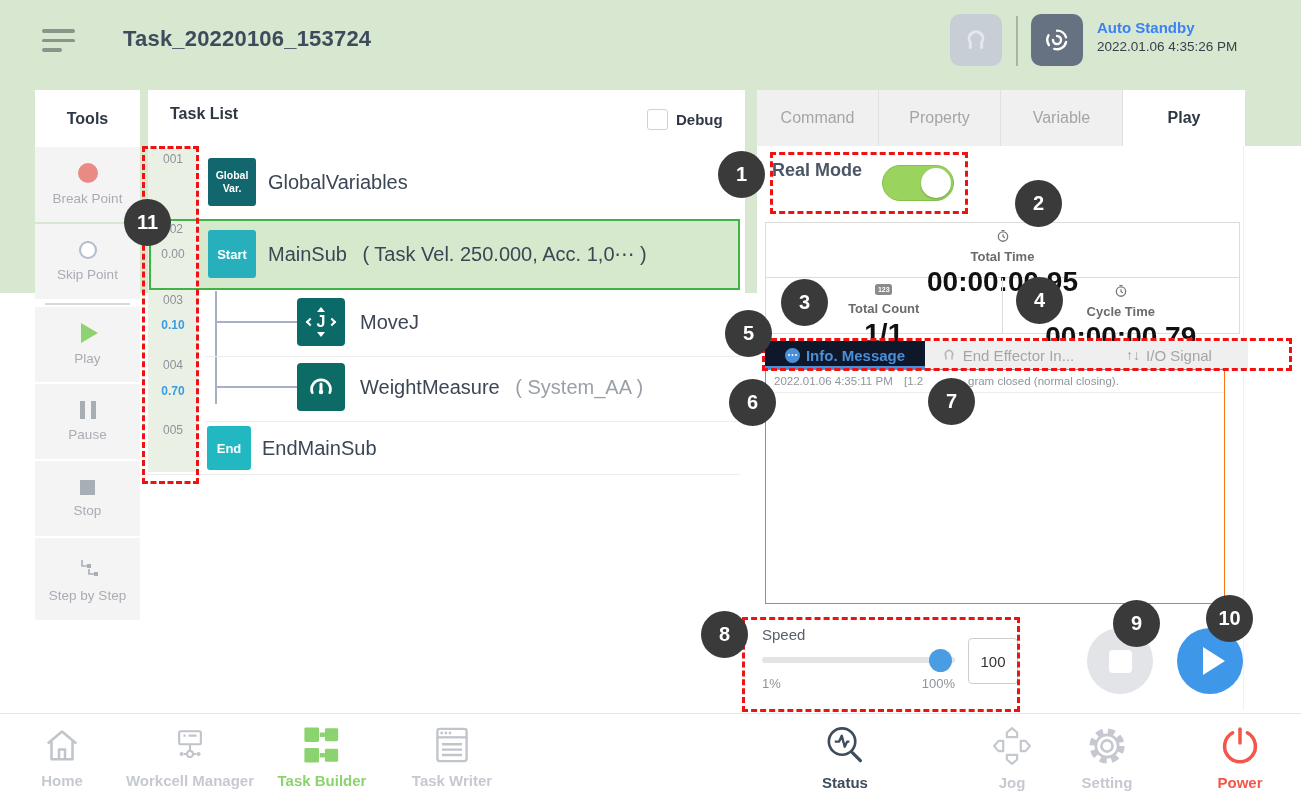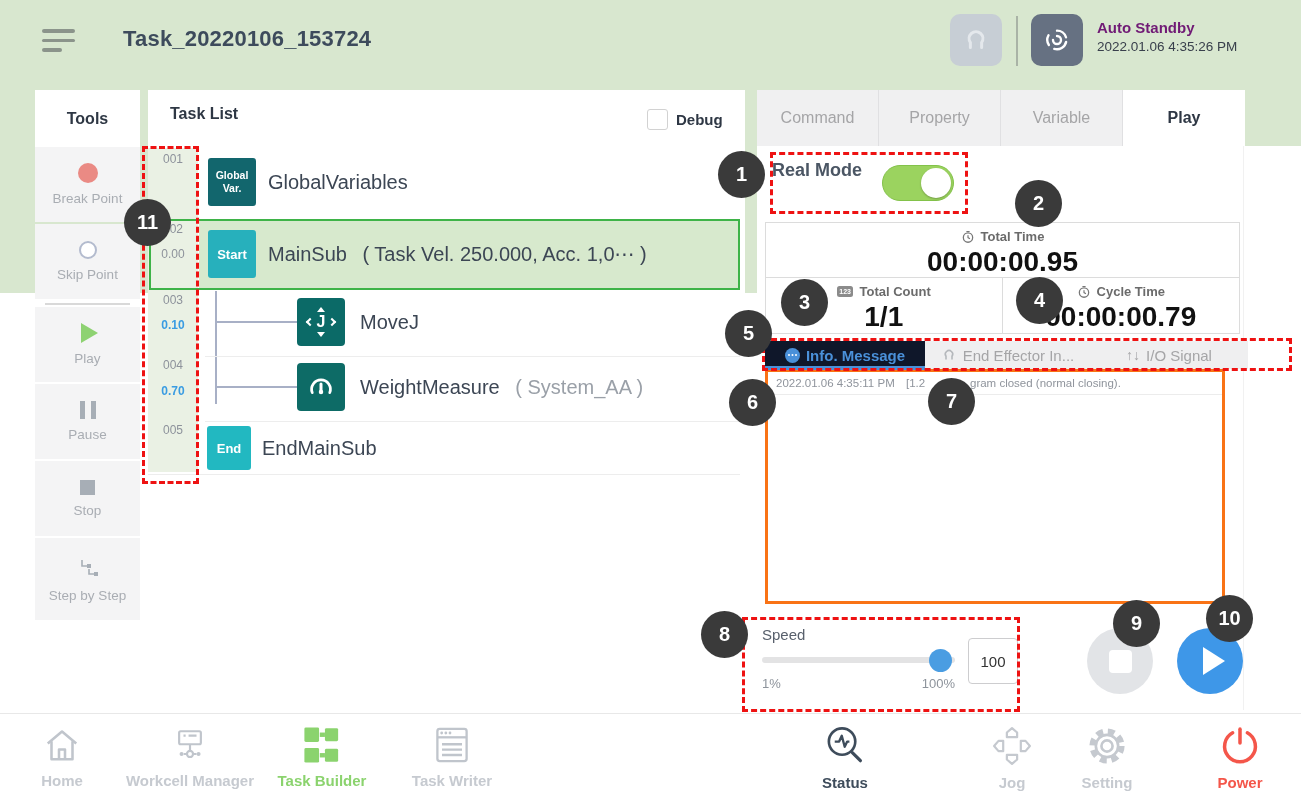--- a/index.html
+++ b/index.html
@@ -5,21 +5,21 @@
   * { margin:0; padding:0; box-sizing:border-box; }
   body { font-family:"Liberation Sans","DejaVu Sans",sans-serif; background:#fff; }
   #screen { position:relative; width:1301px; height:808px; overflow:hidden; background:#fff; }
   .abs { position:absolute; }
 
   
   .green-band { position:absolute; left:0; top:0; width:1301px; height:293px; background:#d8e7cf; z-index:0; }
   .hamburger span { display:block; height:3.5px; background:#8b948b; border-radius:2px; margin-bottom:6px; }
   .app-title { font-size:22px; font-weight:bold; color:#3d4b5c; letter-spacing:.2px; }
   .hdr-btn { position:absolute; width:52px; height:52px; border-radius:10px; display:flex; align-items:center; justify-content:center; }
-  .status-title { font-size:15px; font-weight:bold; color:#701a75; }
+  .status-title { font-size:15px; font-weight:bold; color:#3b82f6; }
   .status-time { font-size:13.5px; color:#39404c; margin-top:3px; }
 
   
   .panel { position:absolute; background:#fff; z-index:1; }
   .tools-hdr { position:absolute; left:0; top:0; width:105px; height:57px; background:#fff; text-align:center; line-height:57px; font-weight:bold; font-size:16px; color:#2e3744; }
   .tool-btn { position:absolute; left:0; width:105px; height:75px; background:#f4f4f5; display:flex; flex-direction:column; align-items:center; justify-content:center; gap:8px; cursor:pointer; }
   .tool-label { font-size:13.5px; color:#a9adb3; }
   .icon-break { width:20px; height:20px; border-radius:50%; background:#ea8a84; }
   .icon-skip { width:18px; height:18px; border-radius:50%; border:2.5px solid #b3bbce; background:#fff; }
   .icon-play-tri { width:0; height:0; border-left:17px solid #8ed272; border-top:10px solid transparent; border-bottom:10px solid transparent; margin-left:4px; }
@@ -49,30 +49,30 @@
   .mj-chev { width:6px; height:6px; border-left:2px solid #fff; border-bottom:2px solid #fff; }
   .mj-j { color:#fff; font-size:16px; font-weight:bold; }
 
   
   .tab { position:absolute; top:0; height:56px; width:122px; background:#f0f0f1; color:#a5a5a7; font-size:16px; display:flex; align-items:center; justify-content:center; border-right:1px solid #e0e0e2; cursor:pointer; }
   .tab.active { background:#fff; color:#2e3744; font-weight:bold; border-right:none; }
   .real-label { font-size:18px; font-weight:bold; color:#4b5664; }
   .toggle { position:absolute; width:72px; height:36px; border-radius:18px; background:#9bd35f; border:1.5px solid #83c24a; cursor:pointer; }
   .toggle .knob { position:absolute; right:2px; top:1.5px; width:30px; height:30px; border-radius:50%; background:#fff; box-shadow:0 1px 2px rgba(0,0,0,.25); }
   .stats-box { position:absolute; border:1px solid #dcdcdc; background:#fff; }
-  .stats-row { display:flex; align-items:center; justify-content:center; gap:6px; }
+  .stats-row { display:flex; align-items:center; justify-content:center; gap:6px;flex-direction:column; }
   .stats-label { font-size:13px; font-weight:bold; color:#6b6b6b; }
   .stats-value { text-align:center; font-size:28px; font-weight:bold; color:#111; margin-top:2px; }
   .count-badge { background:#8b8b8b; border-radius:2.5px; color:#fff; font-size:7px; font-weight:bold; padding:2px 2.5px; line-height:1; }
   .msgbar { position:absolute; background:#efeff0; display:flex; }
   .msgtab { height:28px; display:flex; align-items:center; justify-content:center; gap:6px; font-size:15px; color:#a5a5a7; cursor:pointer; }
   .msgtab.active { background:#0f172a; color:#4a90d9; font-weight:bold; }
   .info-dot-icon { position:relative; width:15px; height:15px; border-radius:50%; background:#4a90d9; }
   .info-dot-icon::after { content:""; position:absolute; left:3px; top:6.5px; width:2px; height:2px; border-radius:50%; background:#fff; box-shadow:3.5px 0 0 #fff,7px 0 0 #fff; }
-  .log-panel { position:absolute; background:#fff; border:3px solid #f97316; }
+  .log-panel { position:absolute; background:#fff; border:1px solid #f97316; }
   .log-row { position:relative; height:23px; border-bottom:1px solid #ececec; }
   .log-txt { position:absolute; top:5px; font-size:11.5px; color:#8f949c; white-space:nowrap; }
   .speed-label { font-size:15px; color:#58606c; }
   .slider-track { position:absolute; height:6px; border-radius:3px; background:#e3e3e4; cursor:pointer; }
   .slider-thumb { position:absolute; width:23px; height:23px; border-radius:50%; background:#4a9de2; cursor:pointer; }
   .pct { font-size:13px; color:#8e949c; }
   .speed-input { position:absolute; width:50px; height:46px; border:1.5px solid #cdcdcf; border-radius:4px; font-size:15px; color:#333; text-align:center; background:#fff; font-family:inherit; }
   .big-circle { position:absolute; width:66px; height:66px; border-radius:50%; display:flex; align-items:center; justify-content:center; cursor:pointer; }
   .stop-sq { width:23px; height:23px; background:#fff; border-radius:4px; }
   .play-tri { width:0; height:0; border-left:22px solid #fff; border-top:14px solid transparent; border-bottom:14px solid transparent; transform:translateX(4px); }

